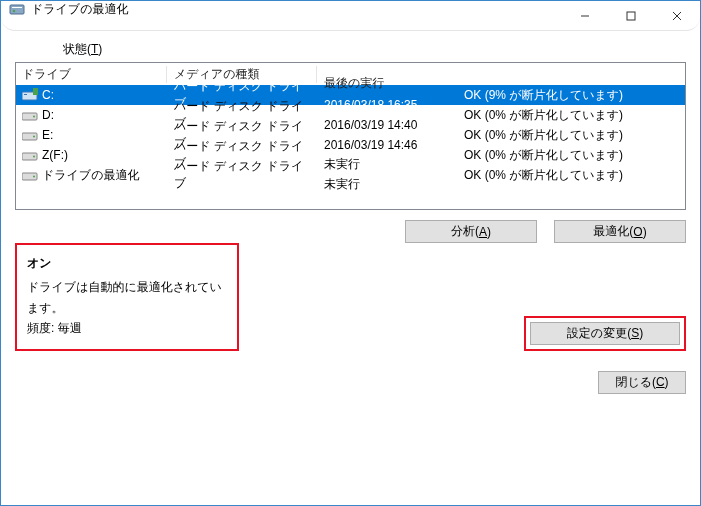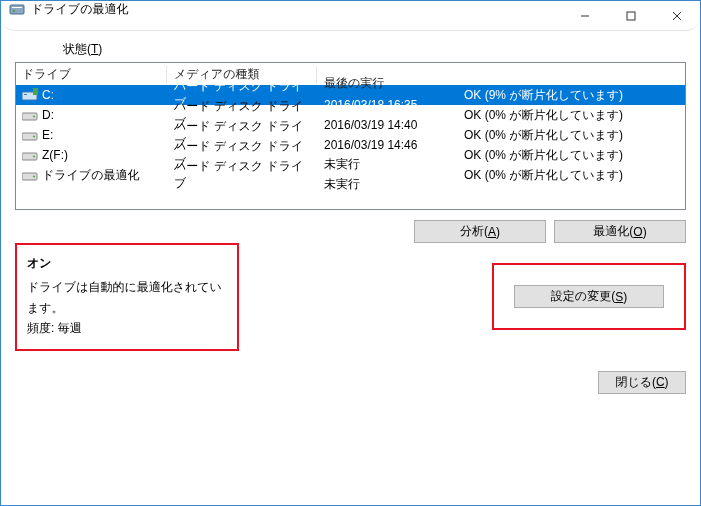--- a/index.html
+++ b/index.html
@@ -20,29 +20,29 @@
   .listheader .col:last-child::after { display: none; }
   .row { display: flex; height: 20px; align-items: center; }
   .row.selected { background: #0078d7; }
   .row.selected span, .row.selected .cell { color: #fff; }
   .cell { padding: 1px 6px; display: flex; align-items: center; gap: 4px; }
   .drvicon { width: 16px; height: 14px; display: inline-block; }
   .c1 { width: 152px; }
   .c2 { width: 150px; }
   .c3 { width: 140px; margin-top: 19px; }
   .c4 { flex: 1; }
-  .btnrow { display: flex; justify-content: flex-end; gap: 8px; margin-top: 10px; }
+  .btnrow { display: flex; justify-content: flex-end; gap: 17px; margin-top: 10px; }
   .btn { width: 132px; height: 23px; border: 1px solid #adadad; background: #e1e1e1; text-align: center; display: flex; align-items: center; justify-content: center; cursor: default; }
   .btn.disabled { color: #838383; }
   .sched-label { margin-top: 22px; margin-bottom: 6px; }
-  .sched-row { display: flex; gap: 12px; align-items: center; }
+  .sched-row { display: flex; gap: 12px; align-items: flex-end; }
   .sched-box { border: 2px solid #e81123; padding: 8px 10px 10px 10px; width: 224px; background: #fff; }
   .sched-box .on { font-weight: 600; margin-bottom: 4px; }
   .sched-box div { line-height: 1.7; }
-  .sched-btn-wrap { margin-left: auto; border: 2px solid #e81123; padding: 20px; }
+  .sched-btn-wrap { margin-left: auto; border: 2px solid #e81123; padding: 4px; }
   .close-row { display: flex; justify-content: flex-end; margin-top: 20px; }
   .close-row .btn { width: 88px; }
   .u { text-decoration: underline; }
 </style>
 </head>
 <body>
 
 <div class="titlebar">
   <span class="icon">
     <svg viewBox="0 0 16 16">

